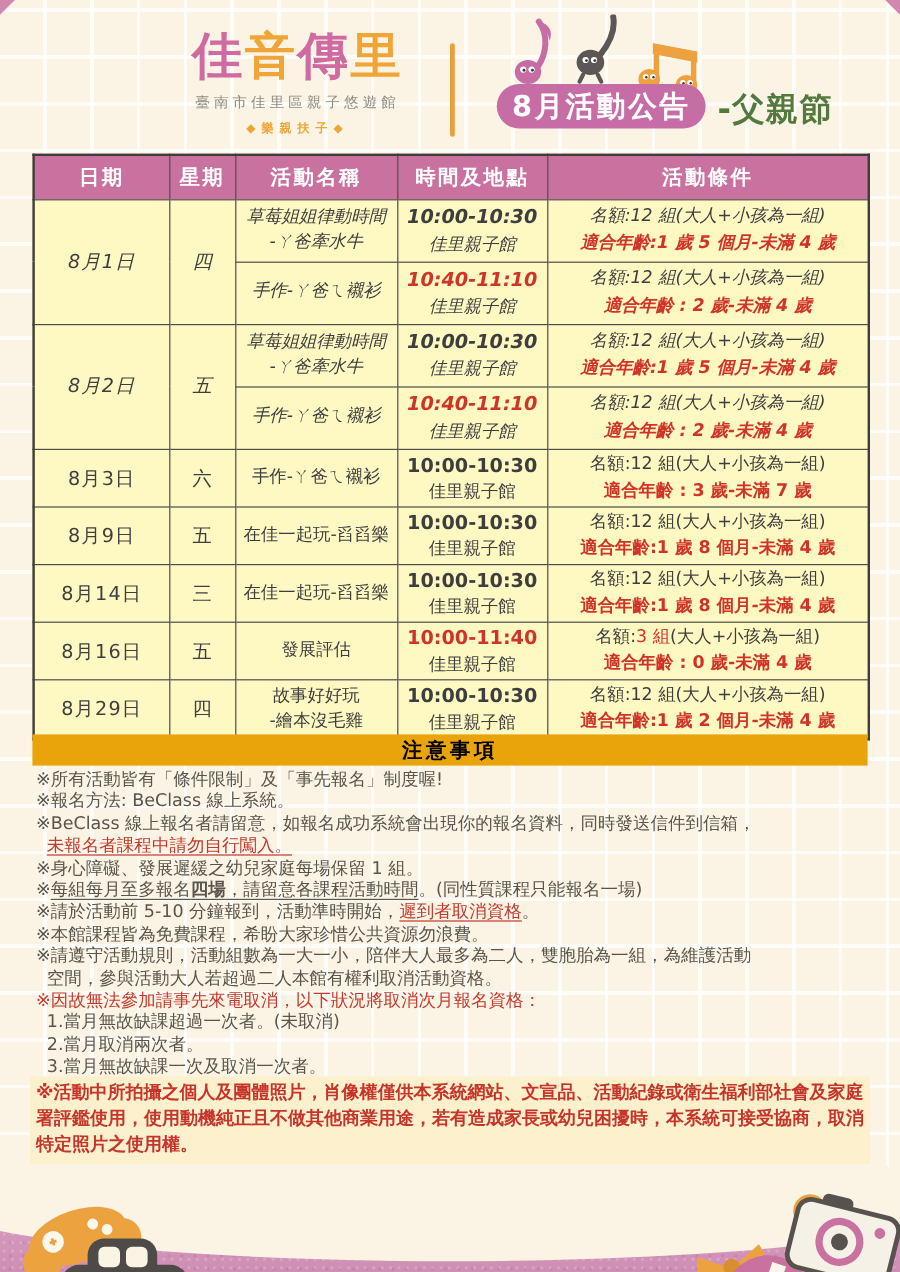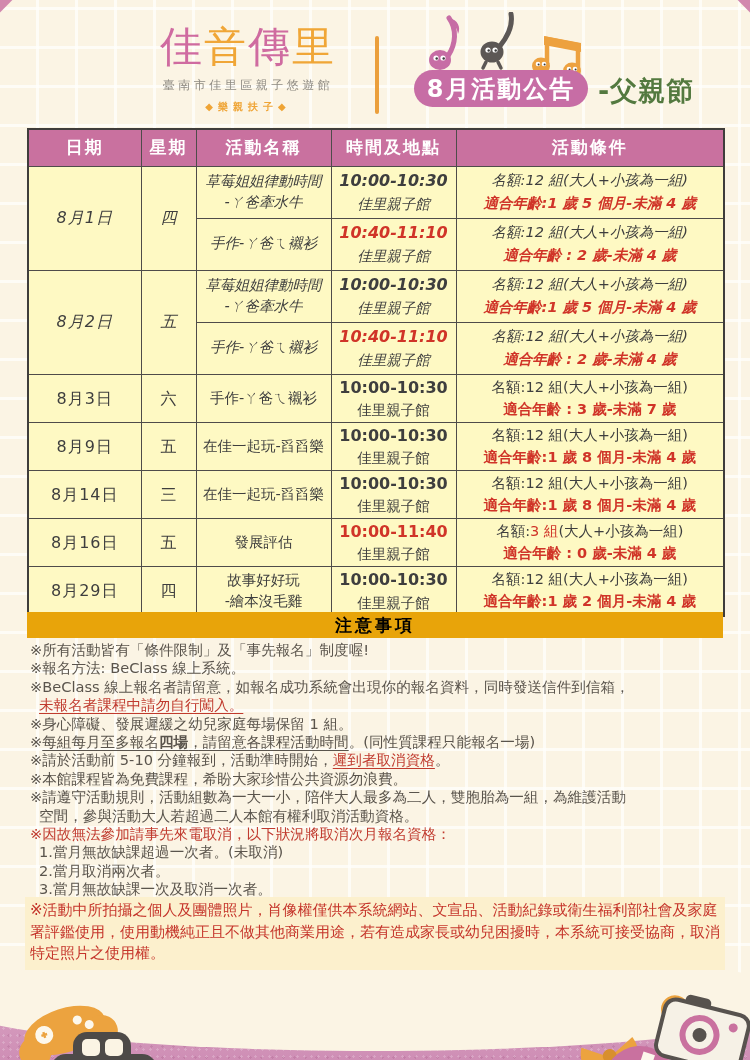--- a/index.html
+++ b/index.html
@@ -13,21 +13,21 @@
       repeating-linear-gradient(90deg, transparent 0px, transparent 36px, rgba(255,255,252,0.75) 36px, rgba(255,255,252,0.75) 39px);
     color:#3e3e3e;
   }
   .corner-accent { position:absolute; width:26px; height:26px; background:#d288ae; transform:rotate(45deg); z-index:0; }
   .corner-tl { left:-16px; top:-16px; }
   .corner-tr { right:-16px; top:-16px; }
 
   
   .header { position:absolute; left:0; top:0; width:750px; height:125px; }
   .logo { position:absolute; left:148px; top:26px; width:200px; text-align:center; }
-  .logo-title { font-size:42px; font-weight:normal; letter-spacing:2px; line-height:1; }
+  .logo-title { font-size:42px; font-weight:bold; letter-spacing:2px; line-height:1; }
   .logo-sub { margin-top:9px; font-size:12px; color:#8e8a82; letter-spacing:3.5px; white-space:nowrap; }
   .logo-tag { margin-top:6px; font-size:10px; font-weight:bold; color:#efa435; letter-spacing:5px; }
   .header-divider { position:absolute; left:375px; top:36px; width:4px; height:78px; background:#eb9f3c; border-radius:2px; }
   .music-notes { position:absolute; left:420px; top:12px; }
   .month-badge { position:absolute; left:414px; top:70px; width:174px; height:37px;
     background:#c76da5; border-radius:19px; color:#fff; font-size:24px; font-weight:bold;
     display:flex; align-items:center; justify-content:center; letter-spacing:2px; }
   .badge-suffix { position:absolute; left:598px; top:73px; font-size:27px; font-weight:bold; color:#53793f; letter-spacing:1px; }
 
   
@@ -54,21 +54,21 @@
   .notice-list { position:absolute; left:30px; top:641px; width:692px;
     font-size:14.6px; line-height:18.4px; color:#5a544c; }
   .note-line { white-space:nowrap; }
   .note-line.indent { padding-left:9px; }
   .note-line .red { color:#c03a2e; }
   .note-line .u { text-decoration:underline; text-underline-offset:3px; }
   .note-line .b { font-weight:bold; }
 
   
   .warning-box { position:absolute; left:25px; top:897px; width:700px; min-height:64px; z-index:3;
-    background:#fcf0cd; color:#c5352b; font-weight:normal; font-size:15px; line-height:21.5px;
+    background:#fcf0cd; color:#c5352b; font-weight:bold; font-size:15px; line-height:21.5px;
     padding:3px 5px 5px 5px; }
 
   
   .footer { position:absolute; left:0; top:1004px; width:750px; height:105px; z-index:1;
     background-image:
       radial-gradient(rgba(255,255,255,0.20) 1px, transparent 1.4px),
       radial-gradient(rgba(140,60,110,0.18) 1px, transparent 1.4px),
       linear-gradient(#d79fc0, #c censored 0, #c77fab);
     background-image:
       radial-gradient(rgba(255,255,255,0.20) 1px, transparent 1.4px),

